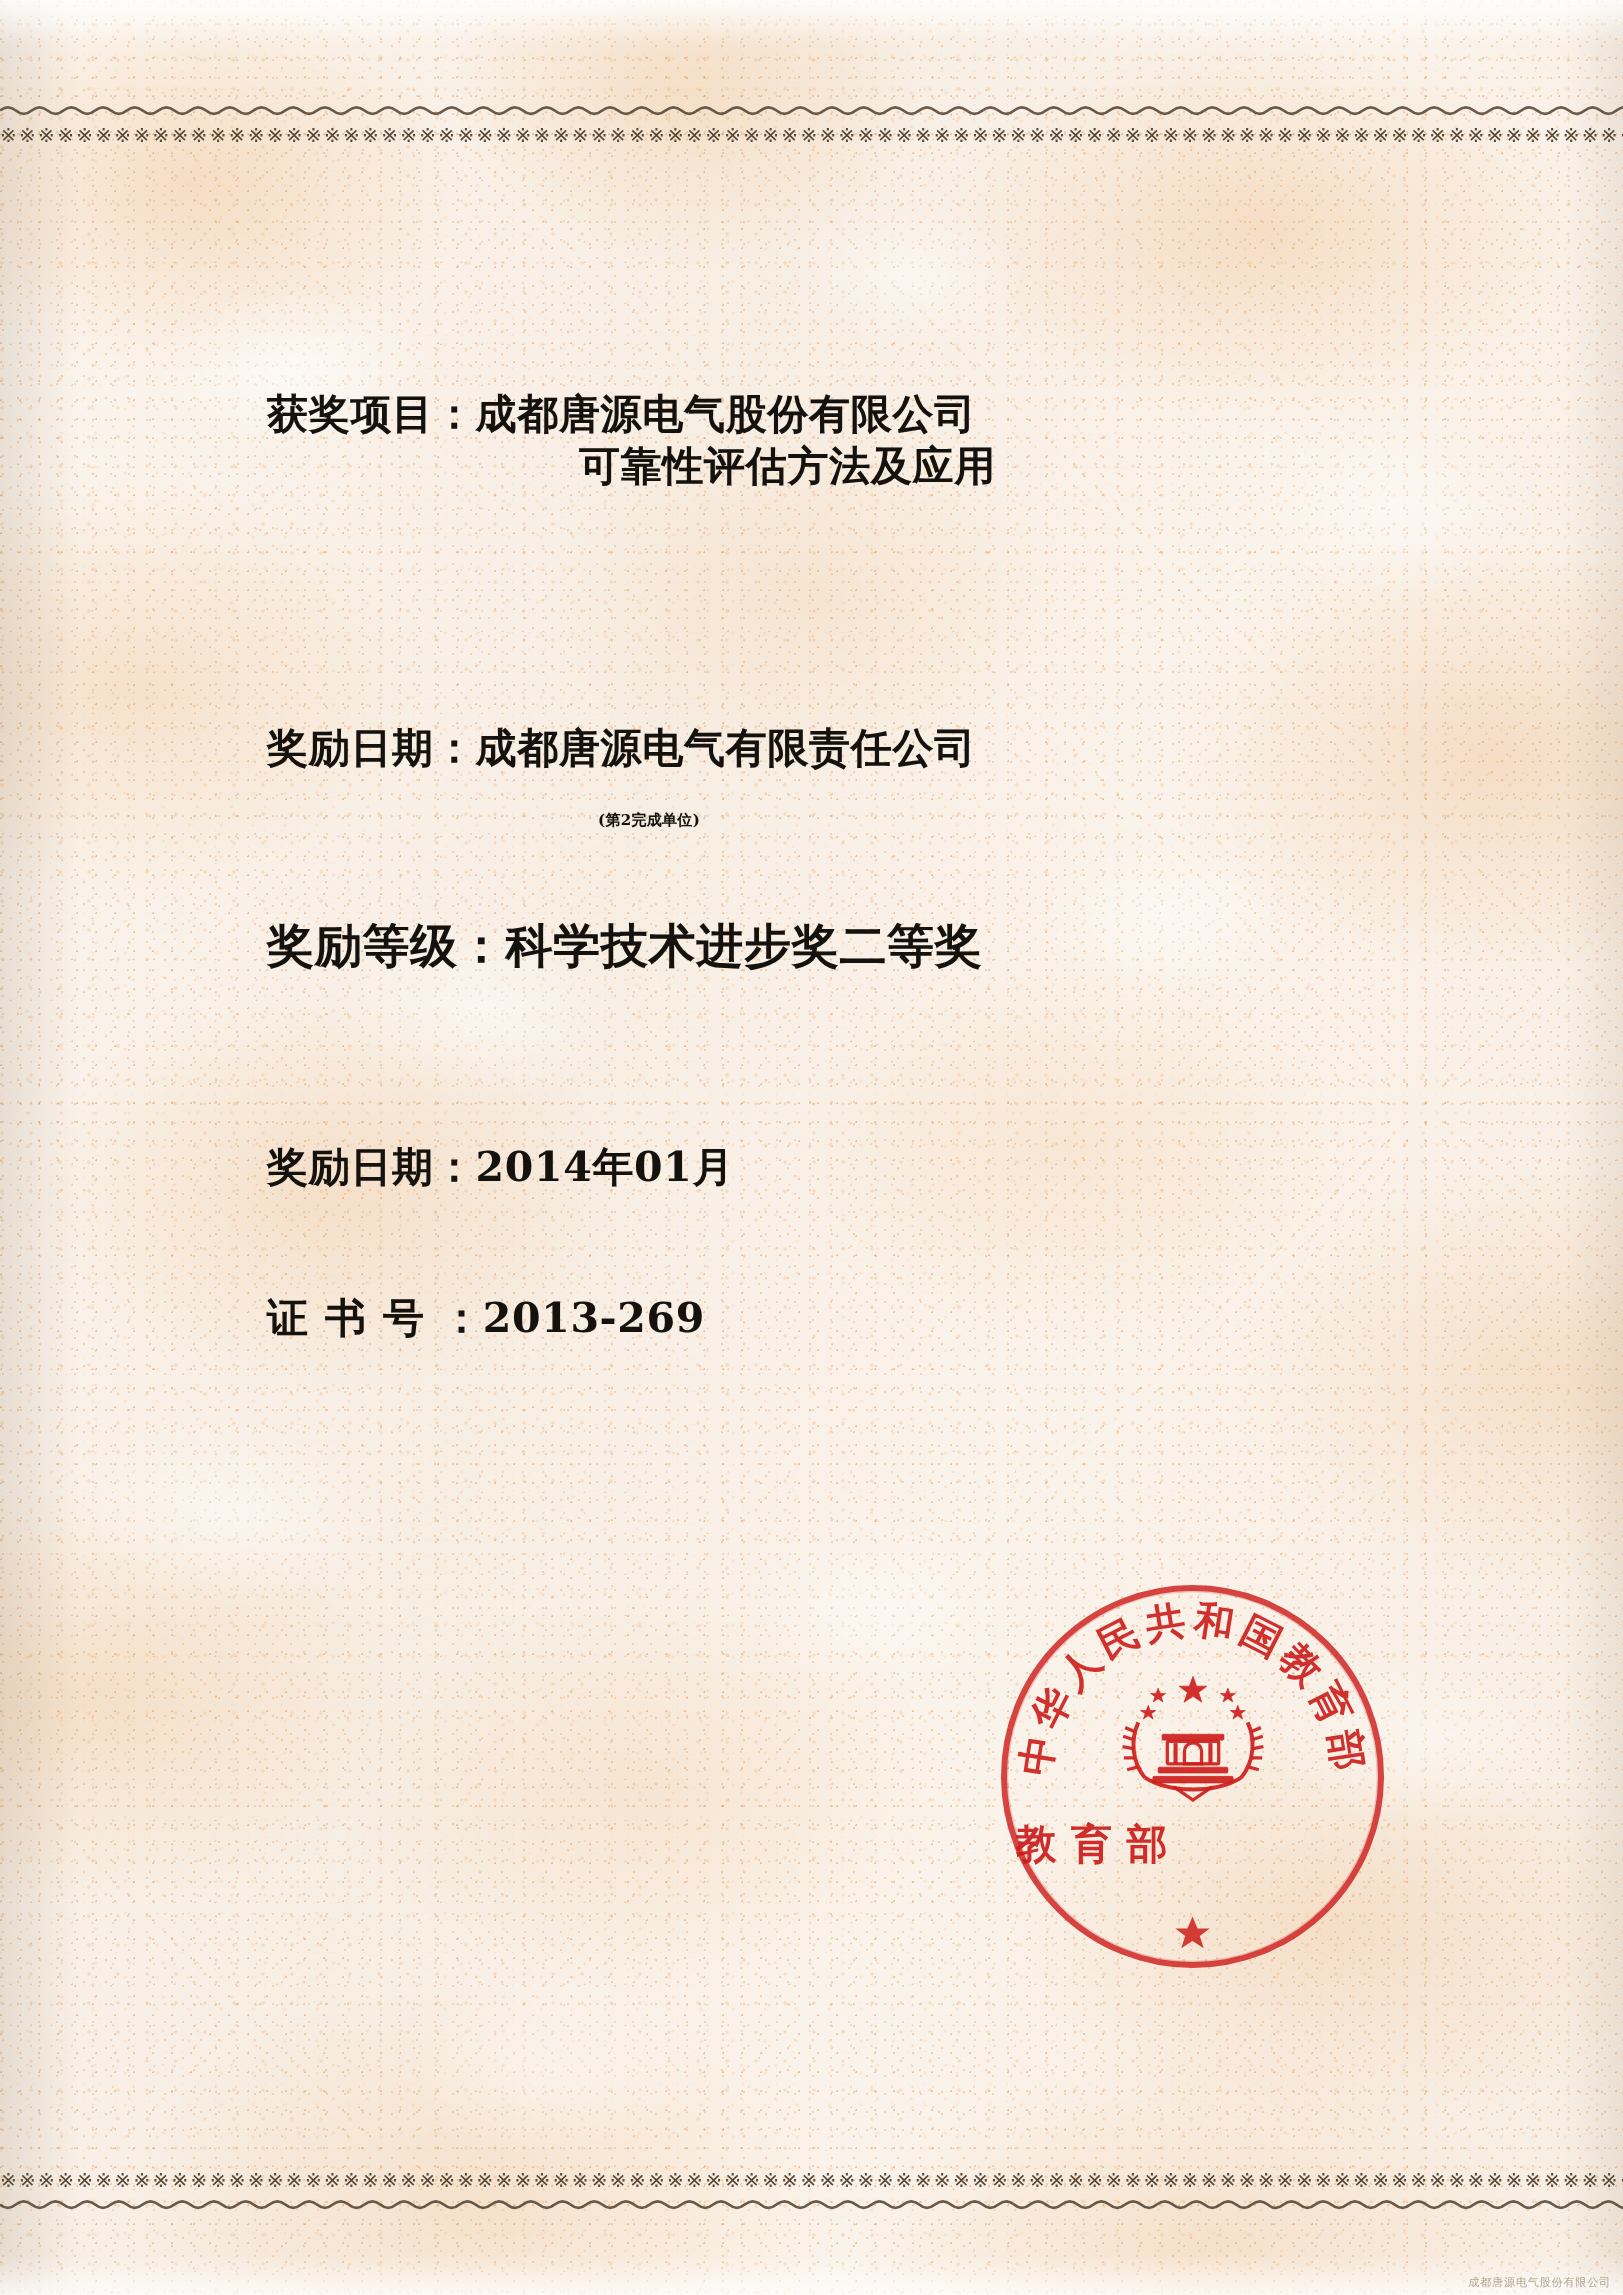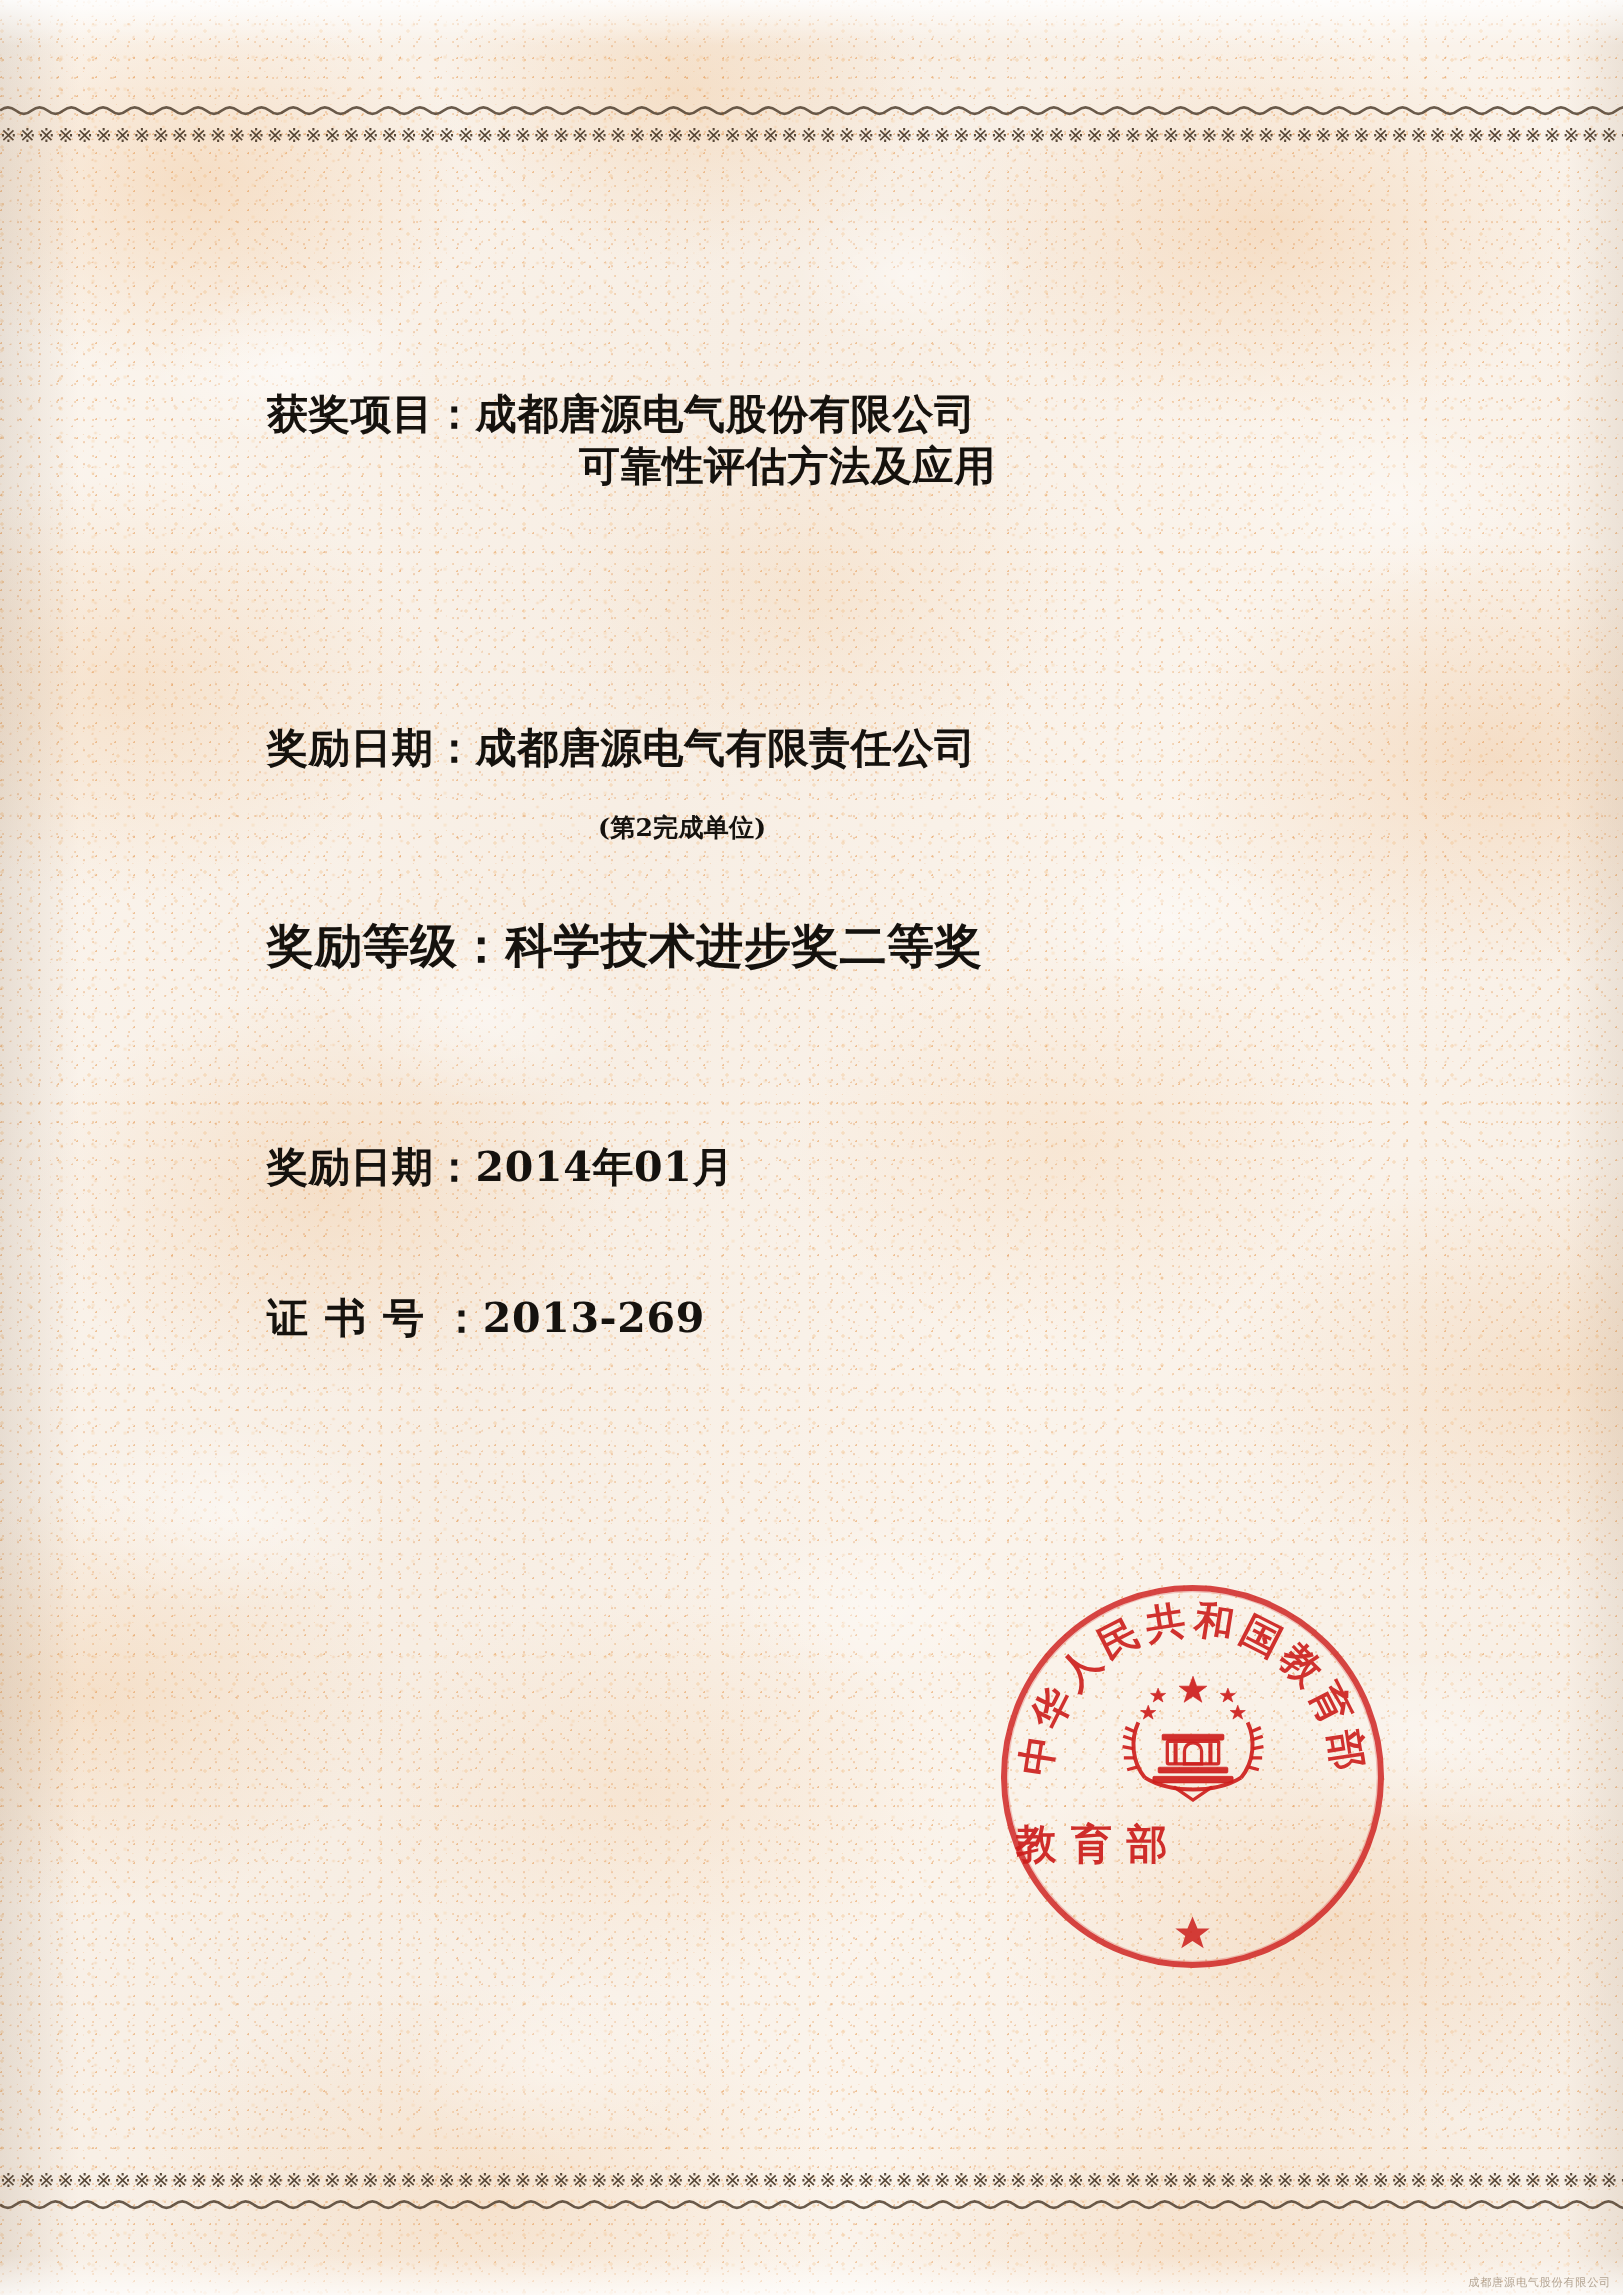--- a/index.html
+++ b/index.html
@@ -151,21 +151,21 @@
   }
 
   .f-unit {
     left: 267px;
     top: 721px;
     font-size: 41px;
   }
   .f-unit-note {
     left: 598px;
     top: 811px;
-    font-size: 25px;
+    font-size: 15px;
     font-weight: bold;
     letter-spacing: 0.3px;
   }
 
   .f-level {
     left: 267px;
     top: 915px;
     font-size: 47px;
   }
 

